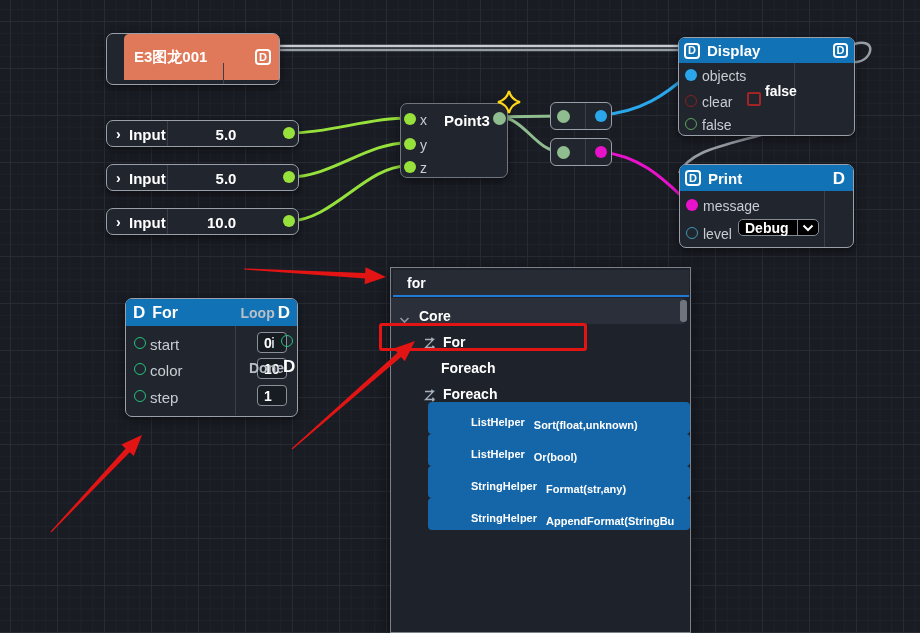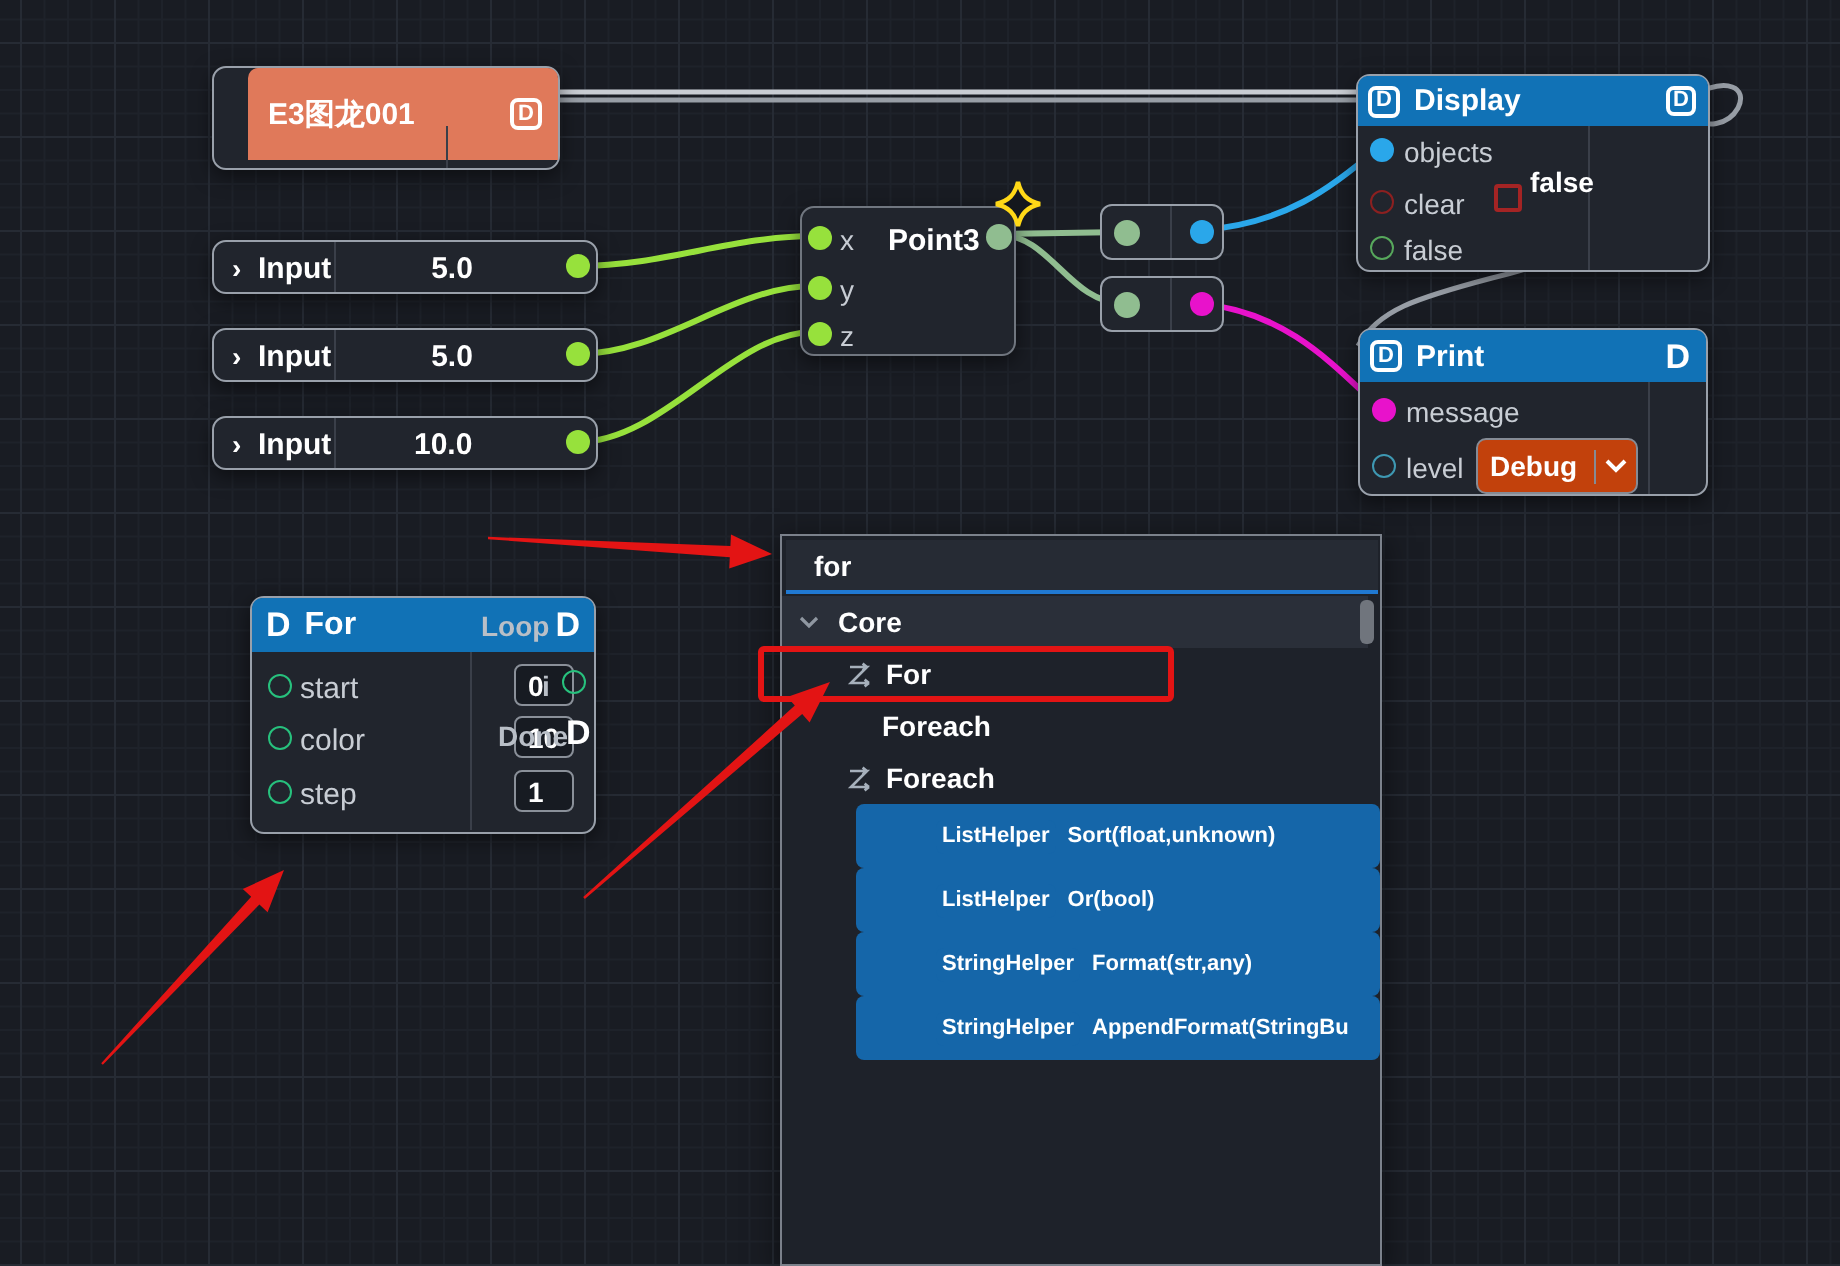--- a/index.html
+++ b/index.html
@@ -45,21 +45,21 @@
           padding-left:6px;box-sizing:border-box;}
   .graylabel{color:#b9bfc7;font-weight:bold;}
   
   #popup{position:absolute;left:390px;top:267px;width:301px;height:366px;z-index:3;
          background:#1e222a;border:1px solid #7b818b;box-sizing:border-box;overflow:hidden;
          box-shadow:0 4px 14px rgba(0,0,0,.55);}
   #searchbox{position:absolute;left:2px;top:2px;width:296px;height:27px;background:#262b34;
              border-bottom:2px solid #2079d2;box-sizing:border-box;display:flex;align-items:center;}
   #searchbox span{color:#fff;font-weight:bold;font-size:14px;margin-left:14px;}
   #popup-list{position:absolute;left:0;top:30px;right:0;bottom:0;}
-  .prow{height:26px;display:flex;align-items:center;color:#fff;font-weight:bold;font-size:14px;}
+  .prow{height:26px;display:flex;align-items:flex-end;color:#fff;font-weight:bold;font-size:14px;}
   .prow.hl{background:#2a2f39;width:293px;}
   .prow .chev{margin-left:8px;margin-right:9px;flex:0 0 auto;display:flex;}
   .prow .ricon{margin-left:31px;margin-right:6px;flex:0 0 auto;display:flex;}
   .prow.plain span{margin-left:50px;}
   .badge{margin-left:37px;background:#1566a9;color:#fff;border-radius:4px;font-size:11px;
          font-weight:bold;padding:3px 3px;line-height:1;}
   .badge + span{margin-left:6px;}
   .sbar{position:absolute;right:3px;top:32px;width:7px;height:22px;background:#70757d;
         border-radius:3px;z-index:4;}
   
@@ -162,21 +162,21 @@
     <div class="hdr hdr-blue" style="height:26px;">
       <span class="dbox" style="margin-left:5px;">D</span>
       <span style="margin-left:7px;font-size:15px;">Print</span>
       <span class="dglyph" style="margin-left:auto;margin-right:8px;">D</span>
     </div>
     <div class="vdiv" style="left:144px;top:26px;height:56px;"></div>
     <span class="port p-mag" style="left:6px;top:34px;"></span>
     <span class="plabel" style="left:23px;top:34px;">message</span>
     <span class="port p-o o-cyn" style="left:6px;top:62px;"></span>
     <span class="plabel" style="left:23px;top:62px;">level</span>
-    <span class="abs" style="left:58px;top:54px;width:81px;height:28px;border:1.5px solid #858b95;border-radius:5px;box-sizing:border-box;display:flex;align-items:center;background:#c2410c;">
+    <span class="abs" style="left:58px;top:54px;width:81px;height:17px;border:1.5px solid #858b95;border-radius:5px;box-sizing:border-box;display:flex;align-items:center;background:#000000;">
       <span class="white-b" style="margin-left:6px;font-size:14px;">Debug</span>
       <span style="margin-left:auto;width:1px;height:17px;background:#858b95;"></span>
       <svg style="margin:0 4px;" width="12" height="8" viewBox="0 0 12 8">
         <path d="M1.5 1.5 L6 6 L10.5 1.5" stroke="#fff" stroke-width="2" fill="none"></path>
       </svg>
     </span>
   </div>
 
   <div class="node" style="left:125px;top:298px;width:173px;height:119px;">
     <div class="hdr hdr-blue" style="height:27px;">

